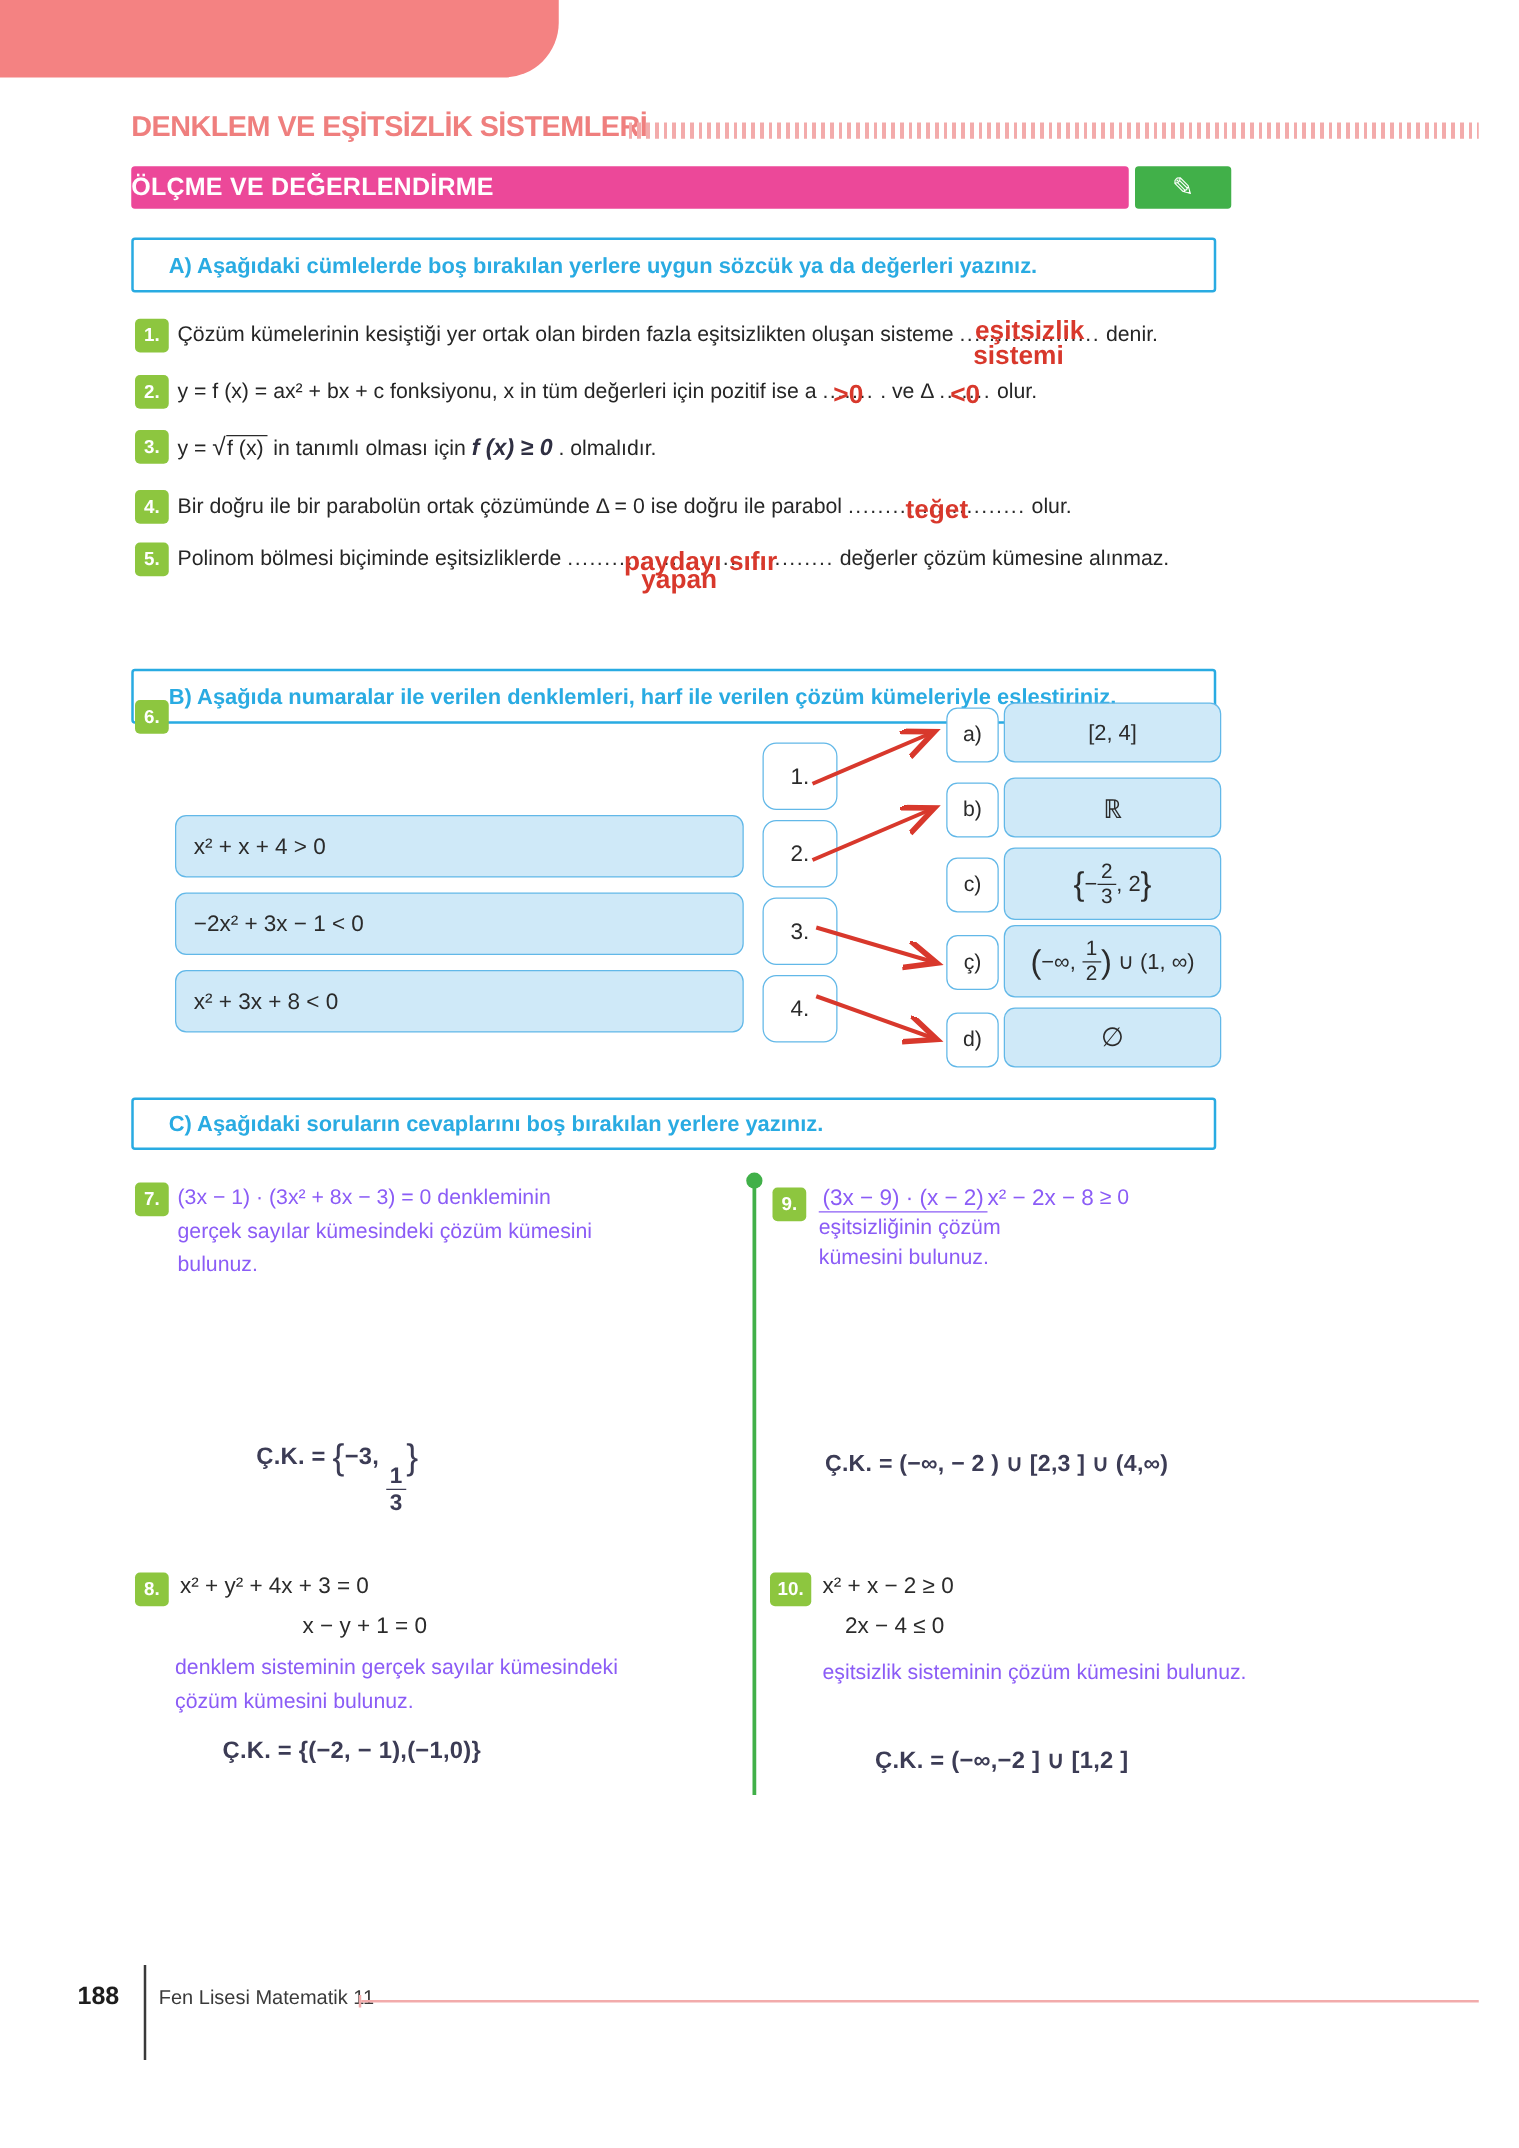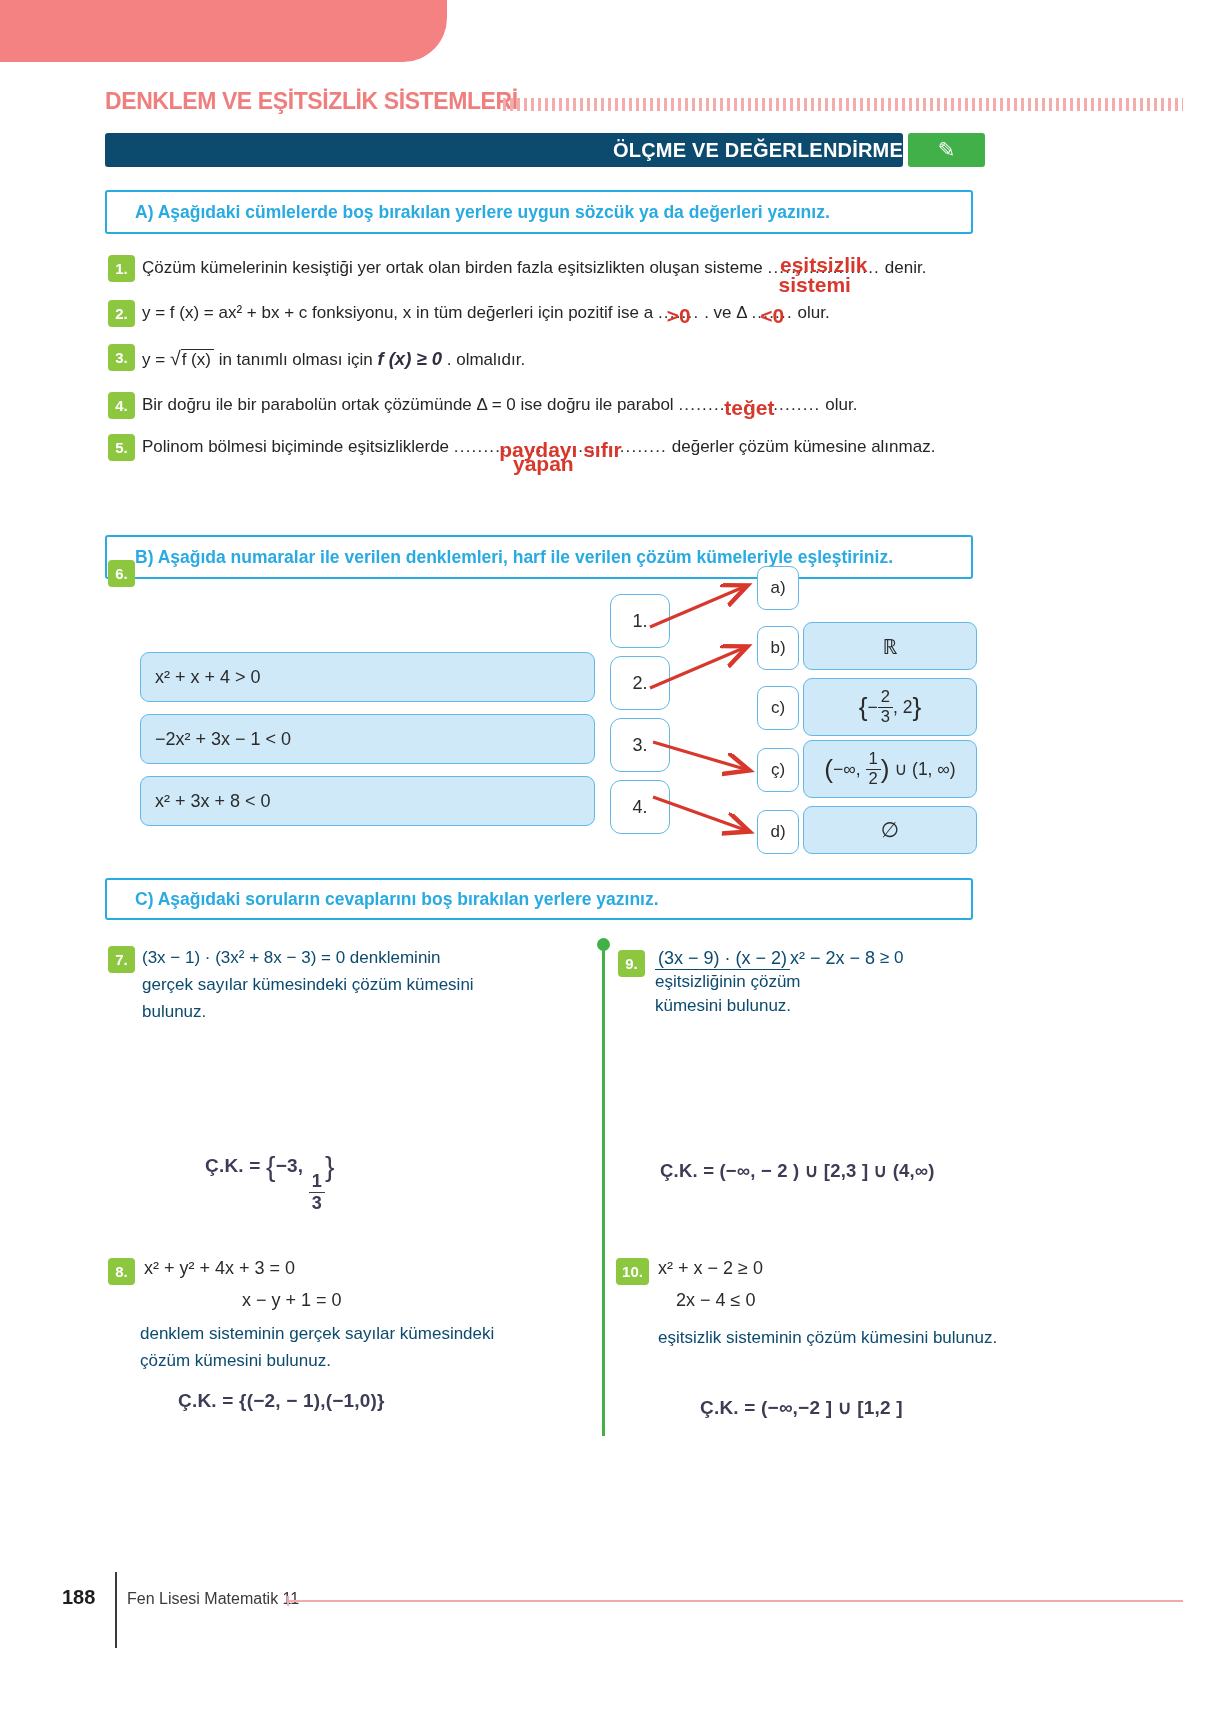--- a/index.html
+++ b/index.html
@@ -10,22 +10,22 @@
   .top-band{position:absolute;left:0;top:0;width:447px;height:62px;background:#f48282;
             border-radius:0 0 44px 0;}
 
   
   .chapter-title{position:absolute;left:105px;top:88px;font-size:23px;font-weight:bold;
                  color:#ef7f7e;letter-spacing:-0.4px;white-space:nowrap;}
   .chapter-dashes{position:absolute;left:503px;top:98px;width:680px;height:13px;
                   background:repeating-linear-gradient(90deg,#f3abab 0 3px,transparent 3px 7px);}
 
   
-  .green-bar{position:absolute;left:105px;top:133px;width:798px;height:34px;background:#0c4a6e;
-             border-radius:3px;display:flex;align-items:center;justify-content:flex-end;}
+  .green-bar{position:absolute;left:105px;top:133px;width:798px;height:34px;background:#ec4899;
+             border-radius:3px;display:flex;align-items:center;justify-content:flex-start;}
   .green-bar span{color:#fff;font-weight:bold;font-size:20px;letter-spacing:0.2px;}
   .pencil-box{position:absolute;left:908px;top:133px;width:77px;height:34px;background:#41b049;
               border-radius:3px;display:flex;align-items:center;justify-content:center;}
   .pencil-box .glyph{color:#fff;font-size:21px;transform:rotate(0deg);}
 
   
   .sec-head{position:absolute;left:105px;width:868px;border:2.5px solid #29abe2;border-radius:3px;
             background:#fff;display:flex;align-items:center;padding-left:28px;box-sizing:border-box;
             color:#29abe2;font-weight:bold;font-size:17.5px;}
 
@@ -71,21 +71,21 @@
   .fr-den{display:block;}
   .big{font-size:1.5em;font-weight:400;line-height:1;vertical-align:-0.14em;}
 
   .arrow-layer{position:absolute;left:0;top:0;width:1215px;height:1718px;pointer-events:none;}
 
   
   .ck{position:absolute;color:#3c3c55;font-weight:bold;font-size:19px;white-space:nowrap;
       letter-spacing:0.2px;}
   .col-divider{position:absolute;left:602px;top:946px;width:3px;height:490px;background:#41b049;}
   .col-dot{position:absolute;left:597px;top:938px;width:13px;height:13px;border-radius:50%;background:#41b049;}
-  .ctext{position:absolute;font-size:17px;color:#0c4a6e;line-height:1.6;}
+  .ctext{position:absolute;font-size:17px;color:#8b5cf6;line-height:1.6;}
   .eqline{position:absolute;font-size:18px;color:#2b2b2b;white-space:nowrap;}
   .bigfrac{display:inline-flex;flex-direction:row;text-align:center;line-height:1.25;
            vertical-align:middle;font-size:18px;}
 
   
   .footer-num{position:absolute;left:62px;top:1586px;width:45px;text-align:left;
               font-size:20px;font-weight:bold;color:#1d1d1d;}
   .footer-divider{position:absolute;left:115px;top:1572px;width:1.5px;height:76px;background:#3a3a3a;}
   .footer-title{position:absolute;left:127px;top:1590px;font-size:16px;color:#3a3a3a;}
   .footer-line{position:absolute;left:289px;top:1600px;width:894px;height:2px;background:#f2abab;}
@@ -168,20 +168,21 @@
   <div class="num-box" style="top:656px;">2.</div>
   <div class="num-box" style="top:718px;">3.</div>
   <div class="num-box" style="top:780px;">4.</div>
 
   <div class="letter-box" style="top:566px;">a)</div>
   <div class="letter-box" style="top:626px;">b)</div>
   <div class="letter-box" style="top:686px;">c)</div>
   <div class="letter-box" style="top:748px;">ç)</div>
   <div class="letter-box" style="top:810px;">d)</div>
 
+  <div class="ansb-box" style="top:562px;height:46px;">[2, 4]</div>
   <div class="ansb-box" style="top:622px;height:46px;font-size:21px;">ℝ</div>
   <div class="ansb-box" style="top:678px;height:56px;">
     <span class="big">{</span>
       <span>−</span>
       <span class="frac">
         <span class="fr-num">2</span>
         <span class="fr-den">3</span>
       </span>
       <span>, 2</span>
       <span class="big">}</span>

